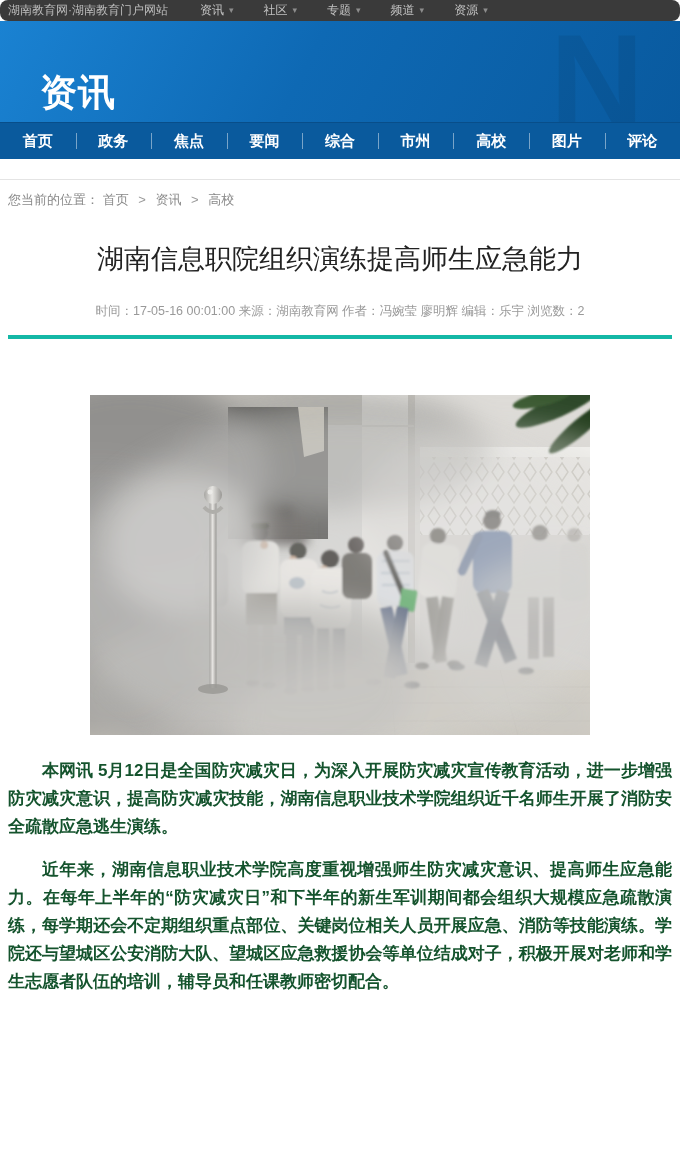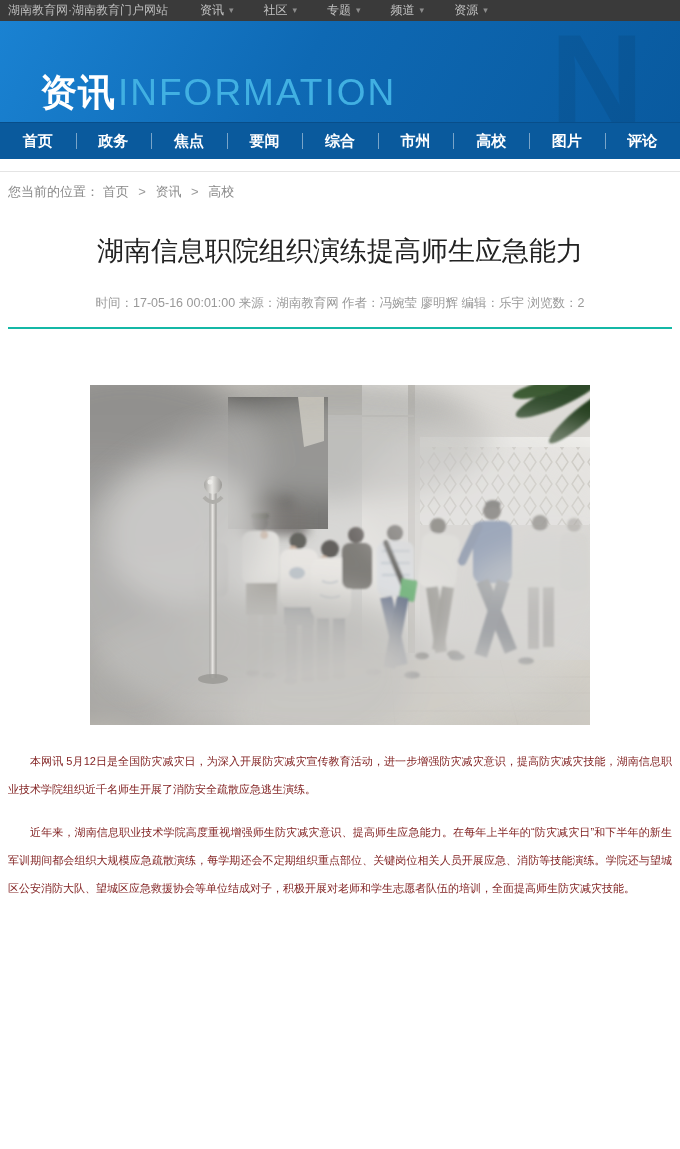--- a/index.html
+++ b/index.html
@@ -5,21 +5,21 @@
   html,body{margin:0;padding:0;background:#fff;}
   body{
     width:680px;
     font-family:"Liberation Sans","DejaVu Sans",sans-serif;
     color:#404040;
     -webkit-font-smoothing:antialiased;
   }
   
   .topbar{
     height:21px;background:#3a3a3a;display:flex;align-items:center;
-    font-size:12px;color:#b5b5b5;padding:0 8px;white-space:nowrap;
+    font-size:12px;color:#b5b5b5;padding:0 8px;white-space:nowrap;border-radius:8px;
   }
   .topbar .site-link{color:#bdbdbd;text-decoration:none;margin-right:32px;cursor:pointer;}
   .topbar .menu{display:flex;align-items:center;margin-right:30px;cursor:pointer;color:#c2c2c2;}
   .topbar .caret{font-size:9px;color:#8d8d8d;margin-left:5px;line-height:1;}
   
   .banner{
     position:relative;height:101px;overflow:hidden;
     background:linear-gradient(118deg,#1a82d2 0%,#0e69b4 45%,#095a9f 100%);
   }
   .banner .titles{position:absolute;left:40px;top:47px;display:flex;align-items:baseline;}
@@ -33,39 +33,39 @@
   .mainnav{height:36px;background:#0a5a9d;display:flex;border-top:1px solid #084e8a;}
   .mainnav .nav-item{
     flex:1;position:relative;display:flex;align-items:center;justify-content:center;
     color:#fff;font-size:15px;font-weight:bold;cursor:pointer;text-decoration:none;
   }
   .mainnav .nav-item + .nav-item::before{
     content:"";position:absolute;left:0;top:10px;width:1px;height:16px;
     background:rgba(255,255,255,0.45);
   }
   
-  .crumbwrap{margin-top:12px;border-top:1px solid #e4e4e4;padding:11px 8px 9px;}
+  .crumbwrap{margin-top:20px;border-top:1px solid #e4e4e4;padding:11px 8px 9px;}
   .crumb{font-size:13px;color:#8a8a8a;}
   .crumb a{color:#8a8a8a;text-decoration:none;cursor:pointer;}
   .crumb .sep{margin:0 6px;color:#9a9a9a;}
   
   .article{padding:0 8px;}
   .article h1{
     margin:22px 40px 0;text-align:center;font-size:27px;line-height:1.45;
     font-weight:400;color:#222;
   }
   .meta{
-    margin-top:24px;padding-bottom:15px;border-bottom:2px solid #14b8a6;
+    margin-top:24px;padding-bottom:15px;border-bottom:4px solid #14b8a6;
     text-align:center;font-size:12.5px;color:#999;
   }
   .photo{display:block;width:500px;height:340px;margin:56px auto 0;}
   .bodytext{margin-top:22px;}
   .bodytext p{
-    margin:0 0 15px;font-size:11px;line-height:28px;color:#7f1d1d;
-    text-align:justify;text-indent:2em;
+    margin:0 0 15px;font-size:17px;line-height:28px;color:#14532d;
+    text-align:justify;text-indent:2em;font-weight:bold;
   }
 </style>
 </head>
 <body>
 
 <div class="topbar">
   <a class="site-link">湖南教育网·湖南教育门户网站</a>
   <div class="menu">
     <span>资讯</span>
     <span class="caret">▾</span>
@@ -85,21 +85,20 @@
   <div class="menu">
     <span>资源</span>
     <span class="caret">▾</span>
   </div>
 </div>
 
 <div class="banner">
   <div class="watermark">N</div>
   <div class="titles">
     <span class="cn">资讯</span>
-    <span class="en">INFORMATION</span>
   </div>
 </div>
 
 <div class="mainnav">
   <a class="nav-item">首页</a>
   <a class="nav-item">政务</a>
   <a class="nav-item">焦点</a>
   <a class="nav-item">要闻</a>
   <a class="nav-item">综合</a>
   <a class="nav-item">市州</a>
@@ -276,16 +275,16 @@
       <ellipse cx="123" cy="294" rx="15" ry="5" fill="#7d7b77" opacity="0.85"></ellipse>
     </g>
 
     <g filter="url(#b14)" opacity="0.3">
       <ellipse cx="250" cy="190" rx="280" ry="170" fill="#dededc"></ellipse>
     </g>
   </svg>
 
   <div class="bodytext">
     <p>本网讯 5月12日是全国防灾减灾日，为深入开展防灾减灾宣传教育活动，进一步增强防灾减灾意识，提高防灾减灾技能，湖南信息职业技术学院组织近千名师生开展了消防安全疏散应急逃生演练。</p>
-    <p>近年来，湖南信息职业技术学院高度重视增强师生防灾减灾意识、提高师生应急能力。在每年上半年的“防灾减灾日”和下半年的新生军训期间都会组织大规模应急疏散演练，每学期还会不定期组织重点部位、关键岗位相关人员开展应急、消防等技能演练。学院还与望城区公安消防大队、望城区应急救援协会等单位结成对子，积极开展对老师和学生志愿者队伍的培训，全面提高师生防灾减灾技能。</p>
+    <p>近年来，湖南信息职业技术学院高度重视增强师生防灾减灾意识、提高师生应急能力。在每年上半年的“防灾减灾日”和下半年的新生军训期间都会组织大规模应急疏散演练，每学期还会不定期组织重点部位、关键岗位相关人员开展应急、消防等技能演练。学院还与望城区公安消防大队、望城区应急救援协会等单位结成对子，积极开展对老师和学生志愿者队伍的培训，辅导员和任课教师密切配合。</p>
 
   </div>
 </div>
 
 </body></html>

